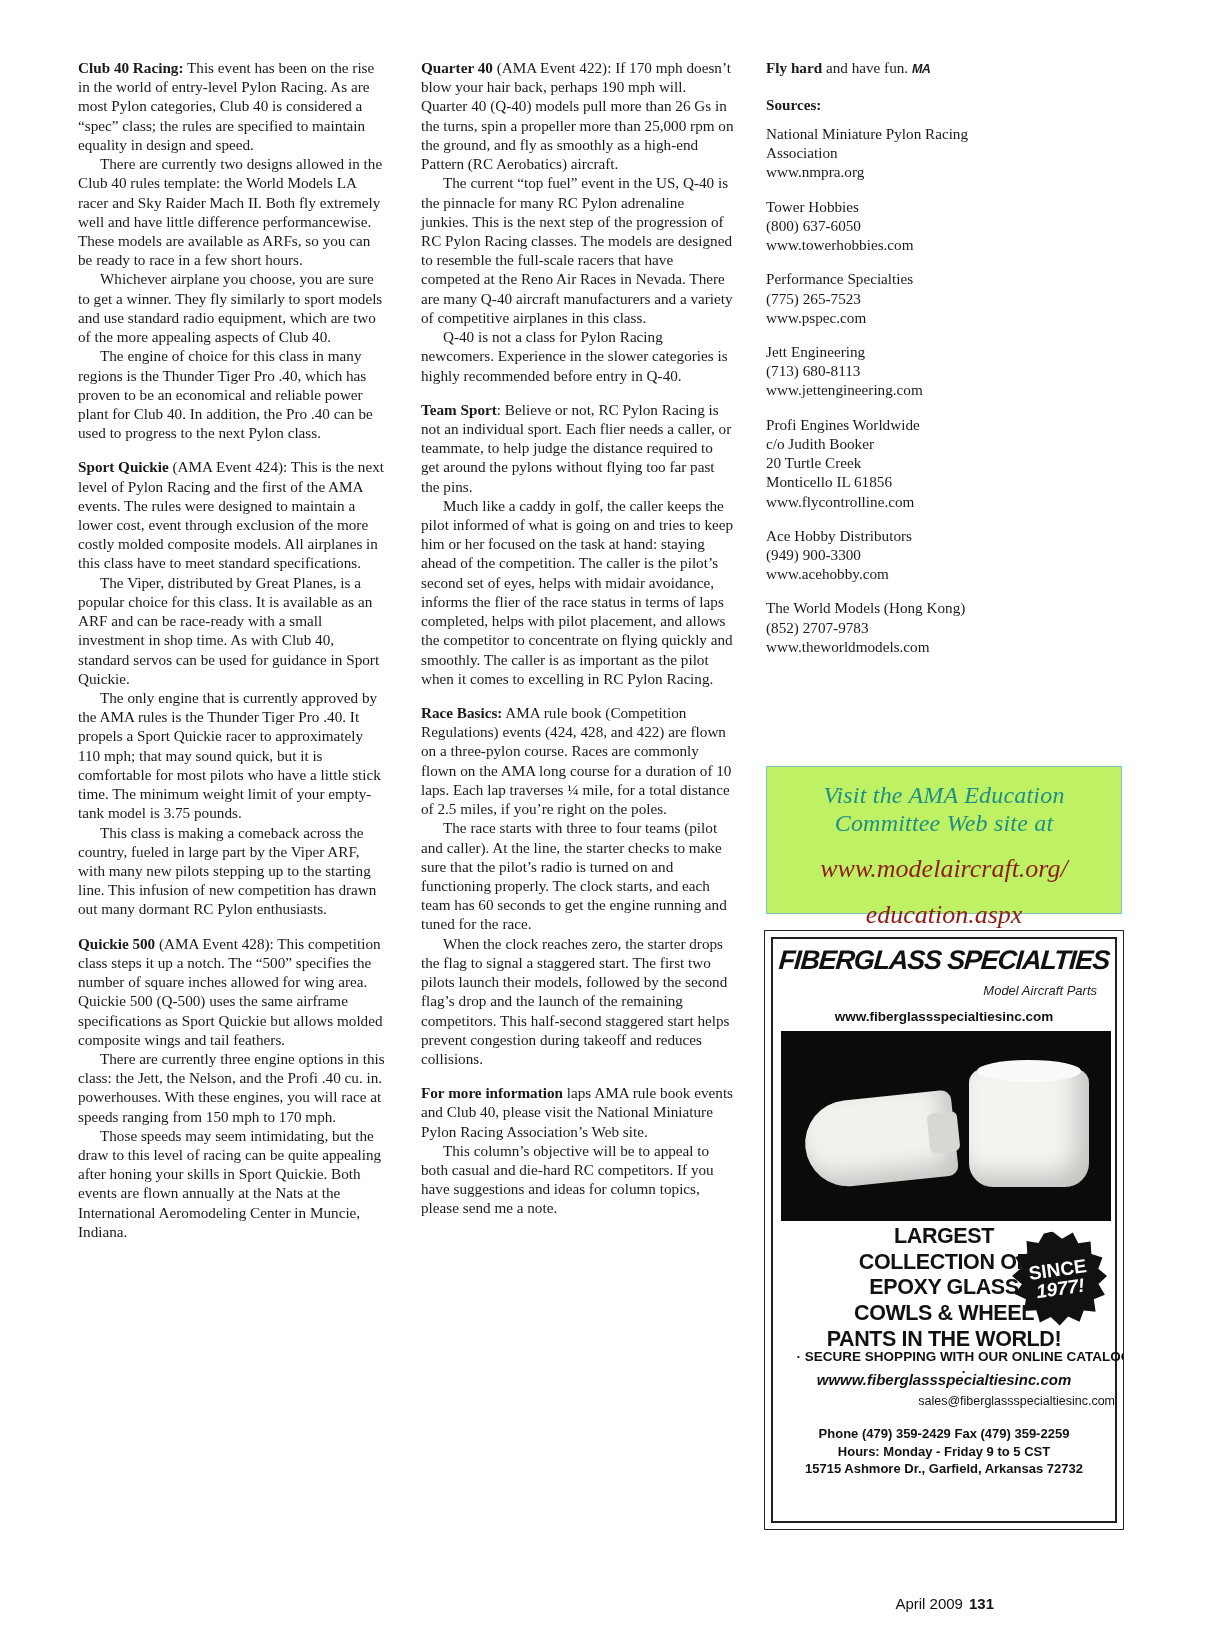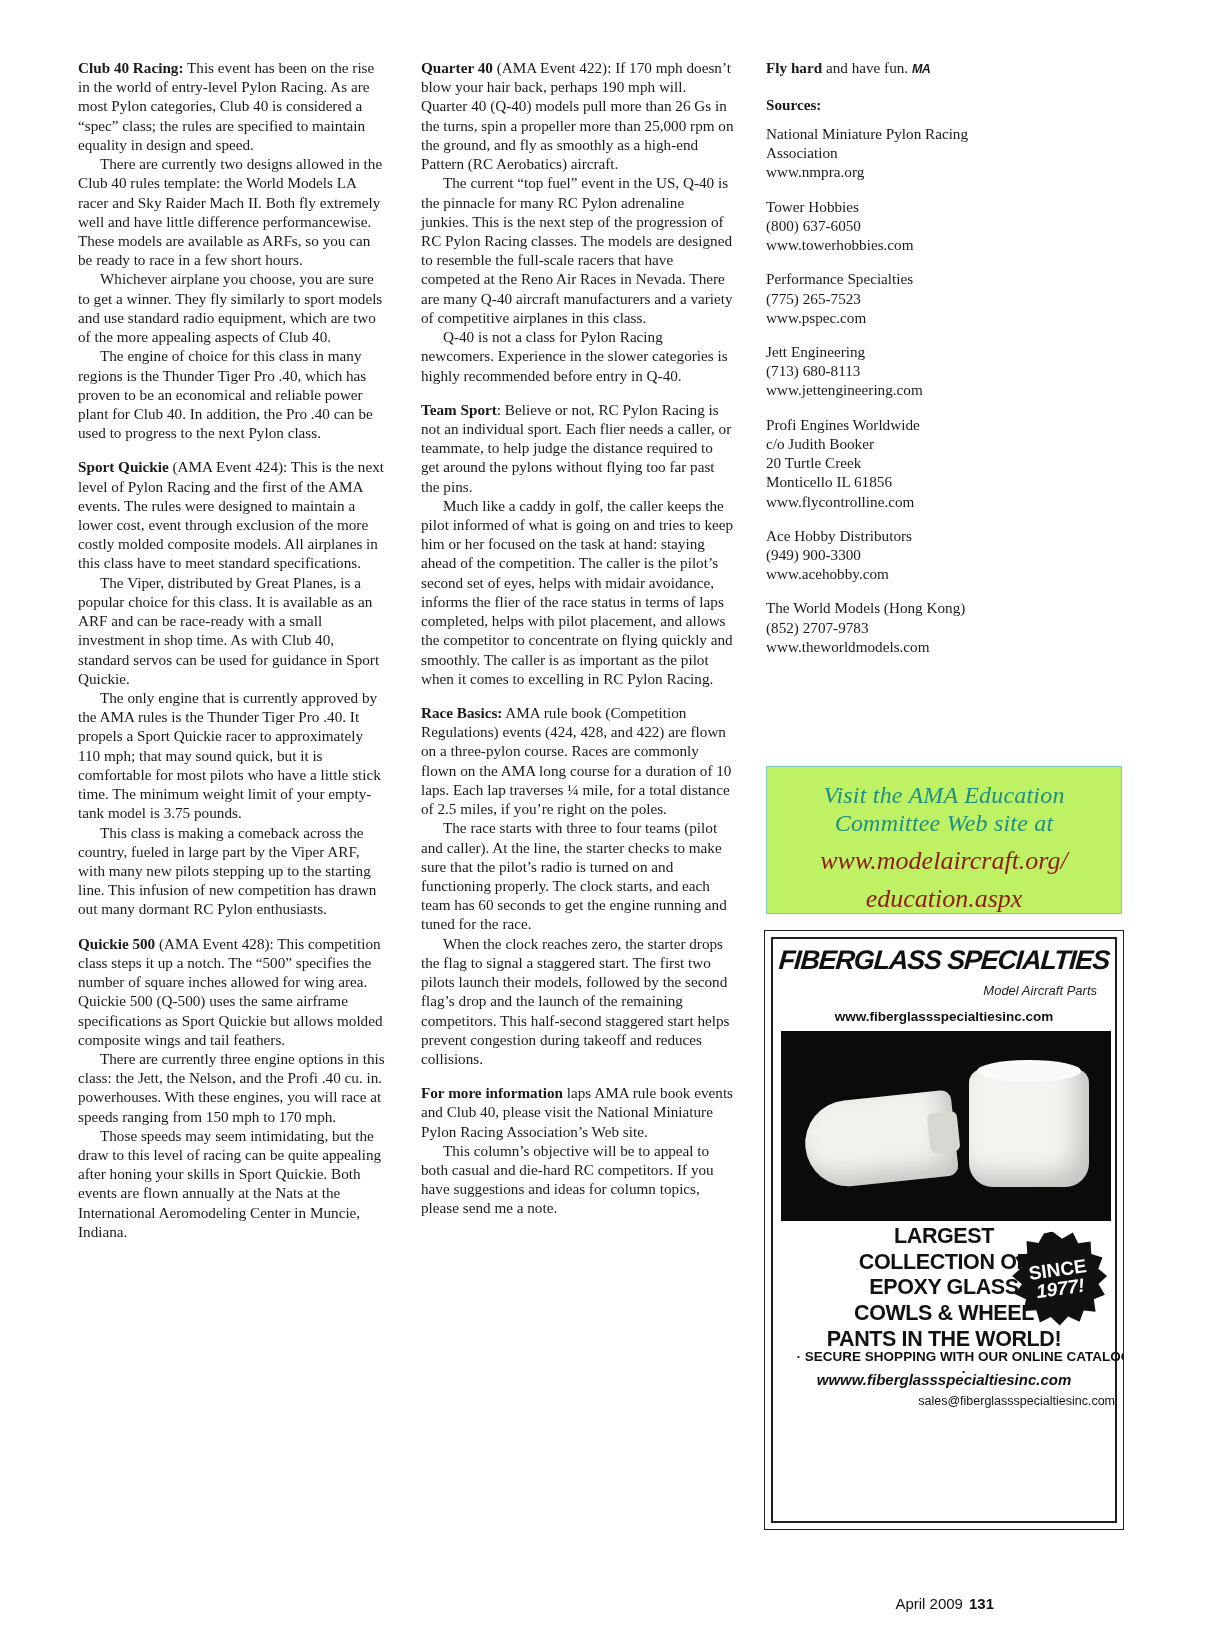--- a/index.html
+++ b/index.html
@@ -57,21 +57,21 @@
     font-size:24px;
     line-height:1.18;
     letter-spacing:0.2px;
   }
   .edu-line2{
     font-family:"Liberation Serif", serif;
     font-style:italic;
     color:#8f1c13;
     font-size:26px;
     line-height:1.16;
-    margin-top:8px;
+    margin-top:16px;
   }
 
   
   .fg-ad{
     position:absolute;
     left:764px;top:930px;
     width:360px;height:600px;
     border:1px solid #231f20;
     background:#ffffff;
     box-sizing:border-box;
@@ -325,20 +325,25 @@
 
       <div class="since">
         <span>SINCE</span>
         <em>1977!</em>
       </div>
 
       <div class="fg-secure">· SECURE SHOPPING WITH OUR ONLINE CATALOG ·</div>
       <div class="fg-url2">wwww.fiberglassspecialtiesinc.com</div>
       <div class="fg-mail">sales@fiberglassspecialtiesinc.com</div>
 
+      <div class="fg-contact">
+        <div>Phone (479) 359-2429    Fax (479) 359-2259</div>
+        <div>Hours: Monday - Friday 9 to 5 CST</div>
+        <div>15715 Ashmore Dr., Garfield, Arkansas 72732</div>
+      </div>
     </div>
   </div>
 
   <div class="footer">
     <span>April 2009</span><span class="pg">131</span>
   </div>
 
 </div>
 
 </body></html>

